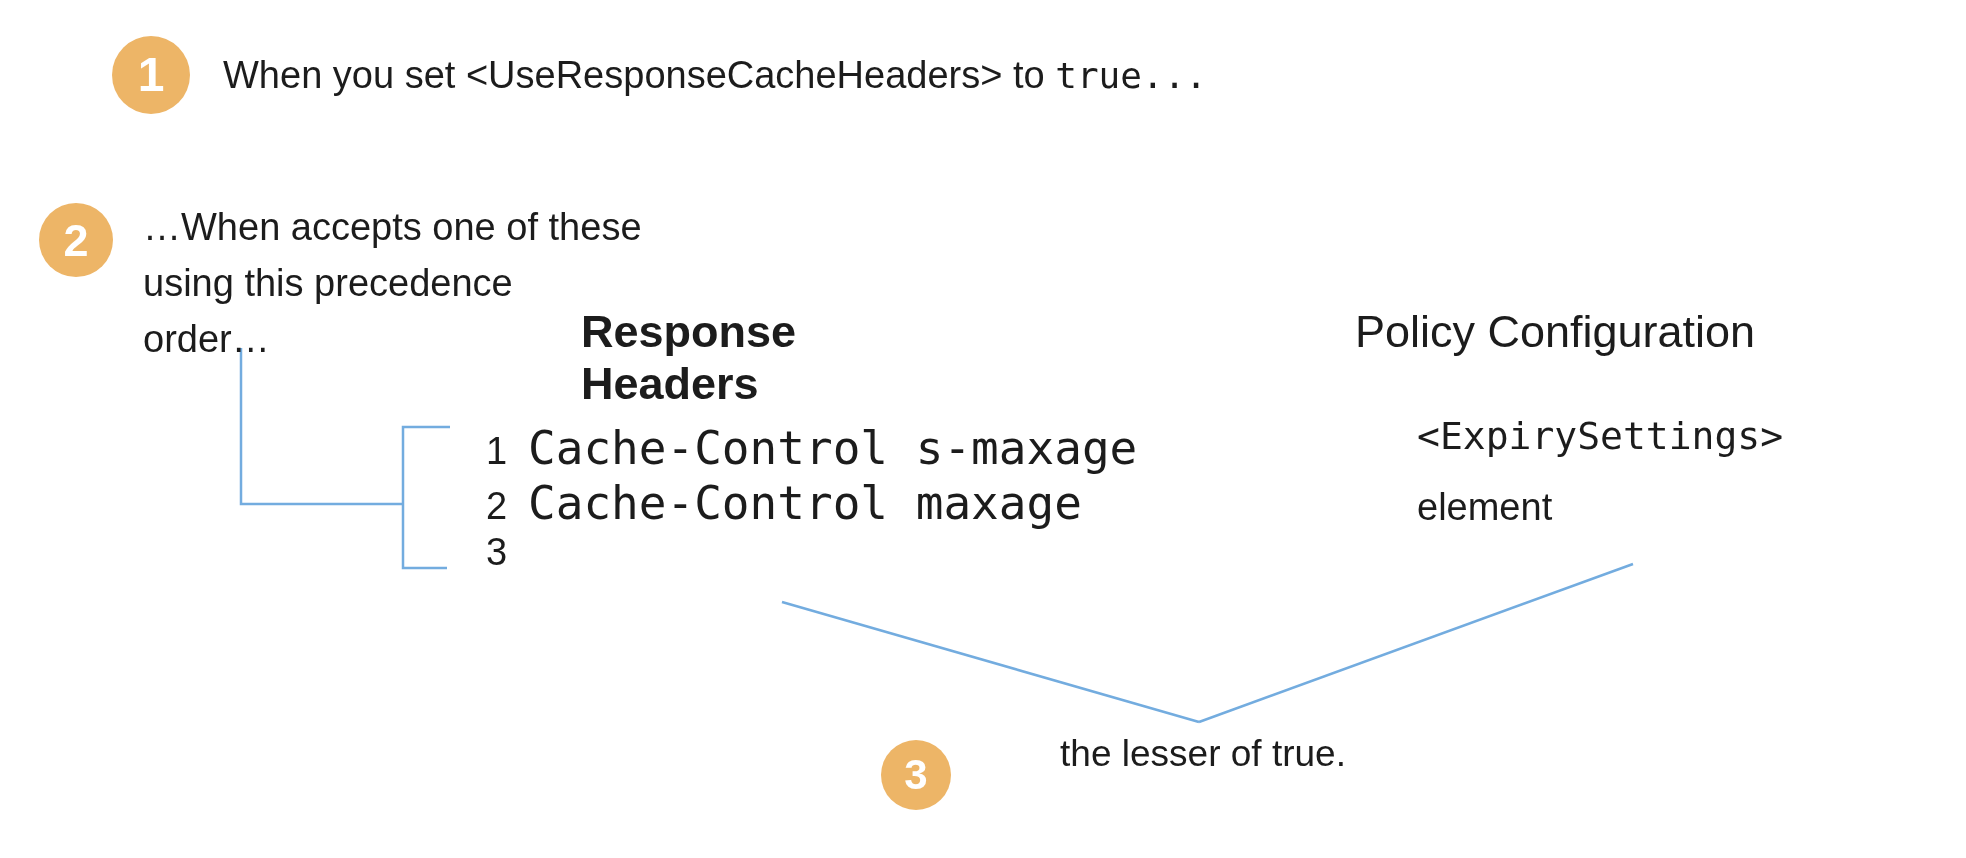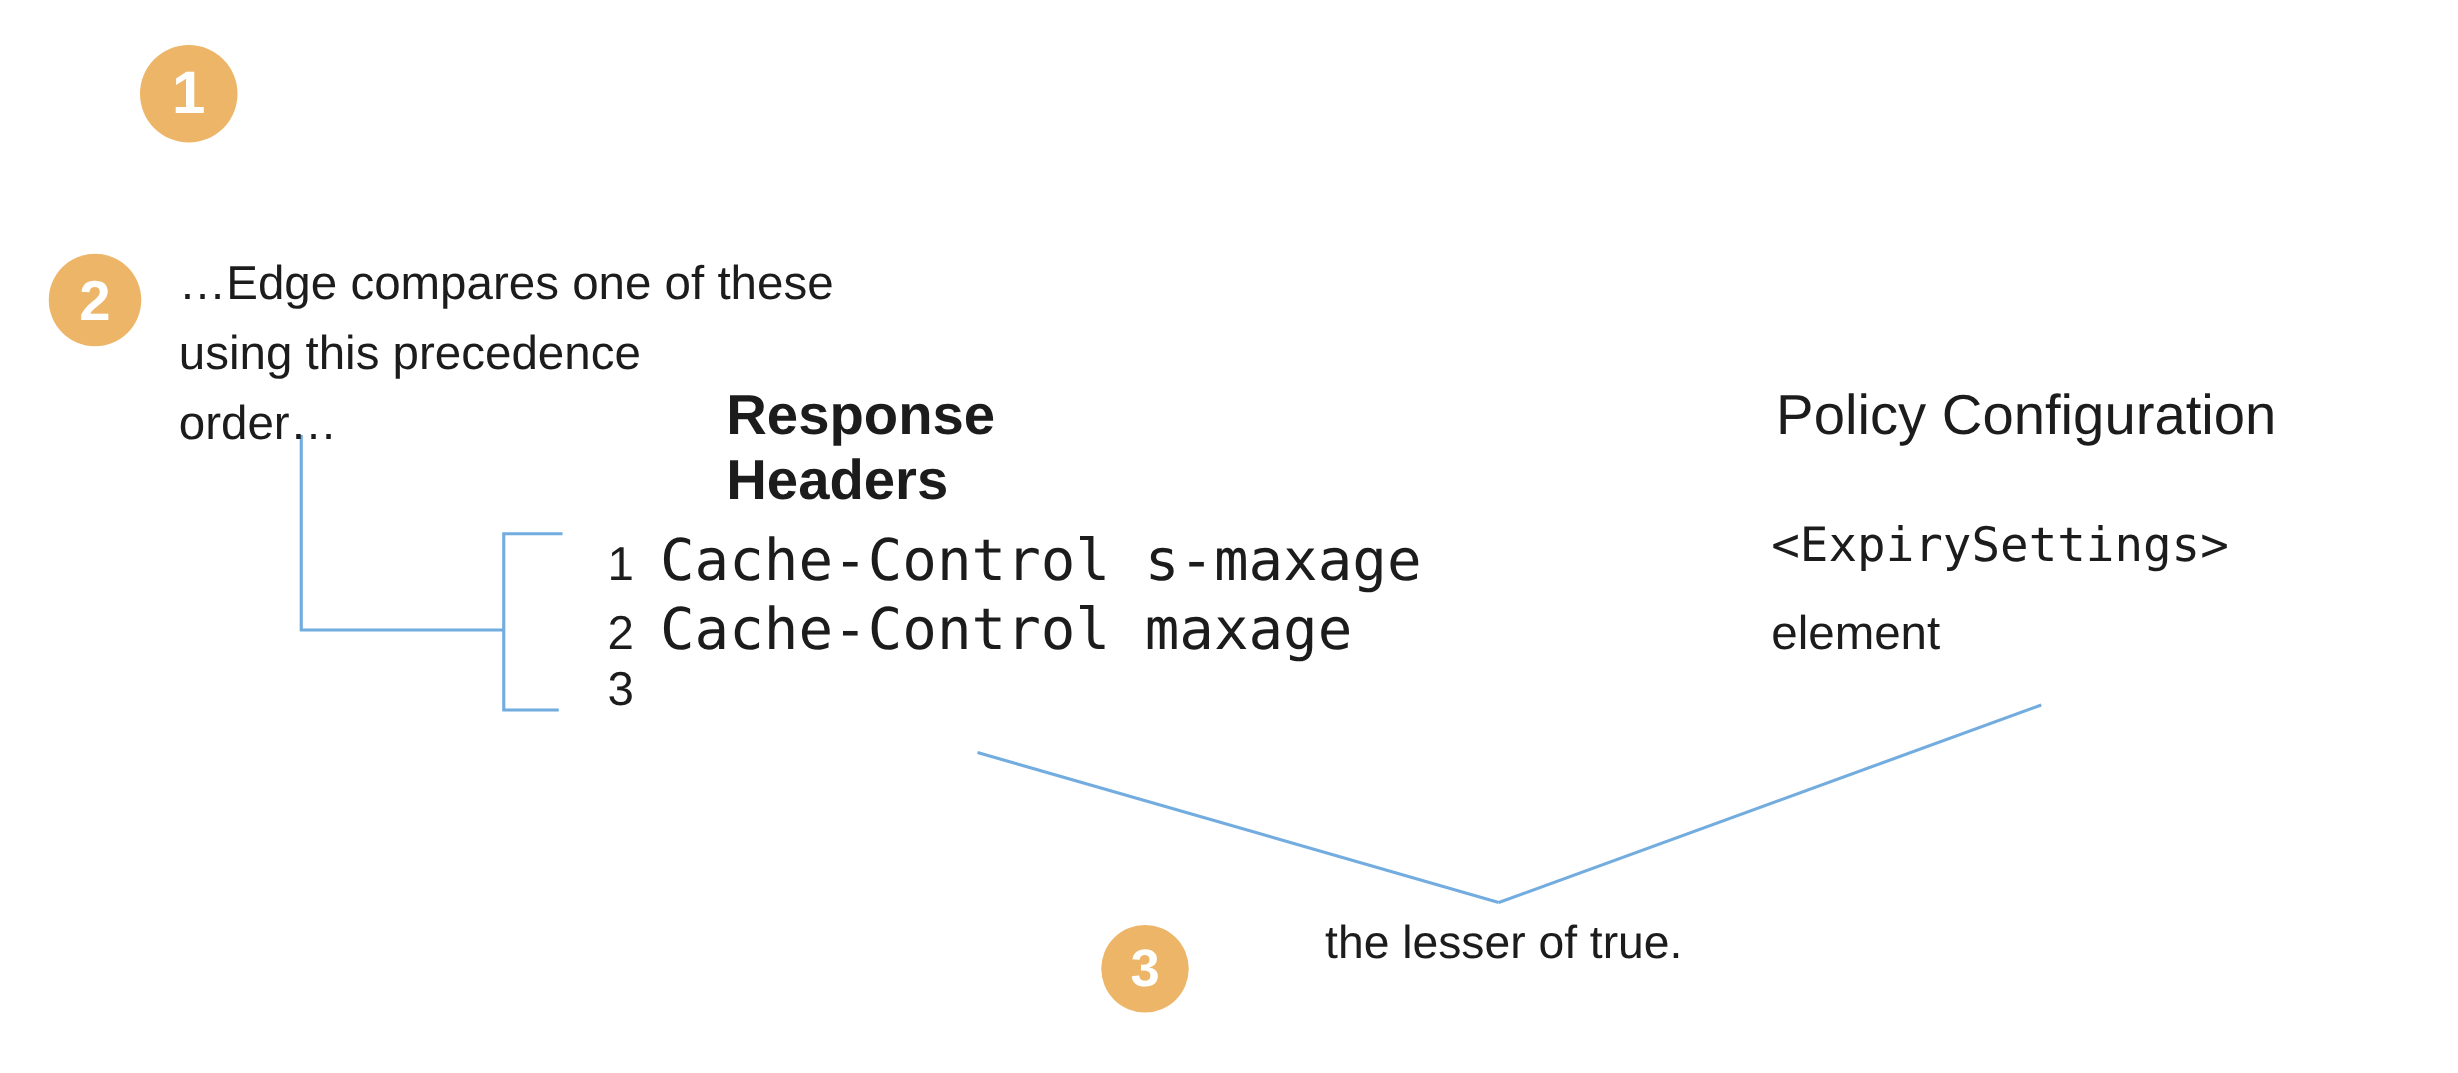--- a/index.html
+++ b/index.html
@@ -71,21 +71,21 @@
   .rh-title {
     position: absolute;
     left: 581px;
     top: 306px;
     width: 400px;
     font-size: 45px;
     font-weight: bold;
   }
   .pc-title {
     position: absolute;
-    left: 1411px;
+    left: 1345px;
     top: 306px;
     width: 420px;
     text-align: center;
     font-size: 45px;
   }
   .rh-list {
     position: absolute;
     left: 486px;
     top: 421px;
   }
@@ -138,26 +138,27 @@
   <svg class="connectors" width="1966" height="858" viewBox="0 0 1966 858">
     <polyline points="241,348 241,504 403,504"></polyline>
     <polyline points="450,427 403,427 403,568 447,568"></polyline>
     <polyline points="782,602 1199,722"></polyline>
     <polyline points="1199,722 1633,564"></polyline>
   </svg>
 
   <div class="badge step1-badge">
     <span class="badge-num">1</span>
   </div>
+  <div class="step1-text"><span>When you set &lt;UseResponseCacheHeaders&gt; to </span><span class="mono">true...</span></div>
 
   <div class="badge step2-badge">
     <span class="badge-num">2</span>
   </div>
   <div class="step2-text">
-    <div>…Edge compares one of these</div>
+    <div>…When accepts one of these</div>
     <div>using this precedence</div>
     <div>order…</div>
   </div>
 
   <div class="rh-title">Response Headers</div>
   <div class="rh-list">
     <div class="rh-row">
       <span class="rh-rank">1</span>
       <span class="rh-value">Cache-Control s-maxage</span>
     </div>

